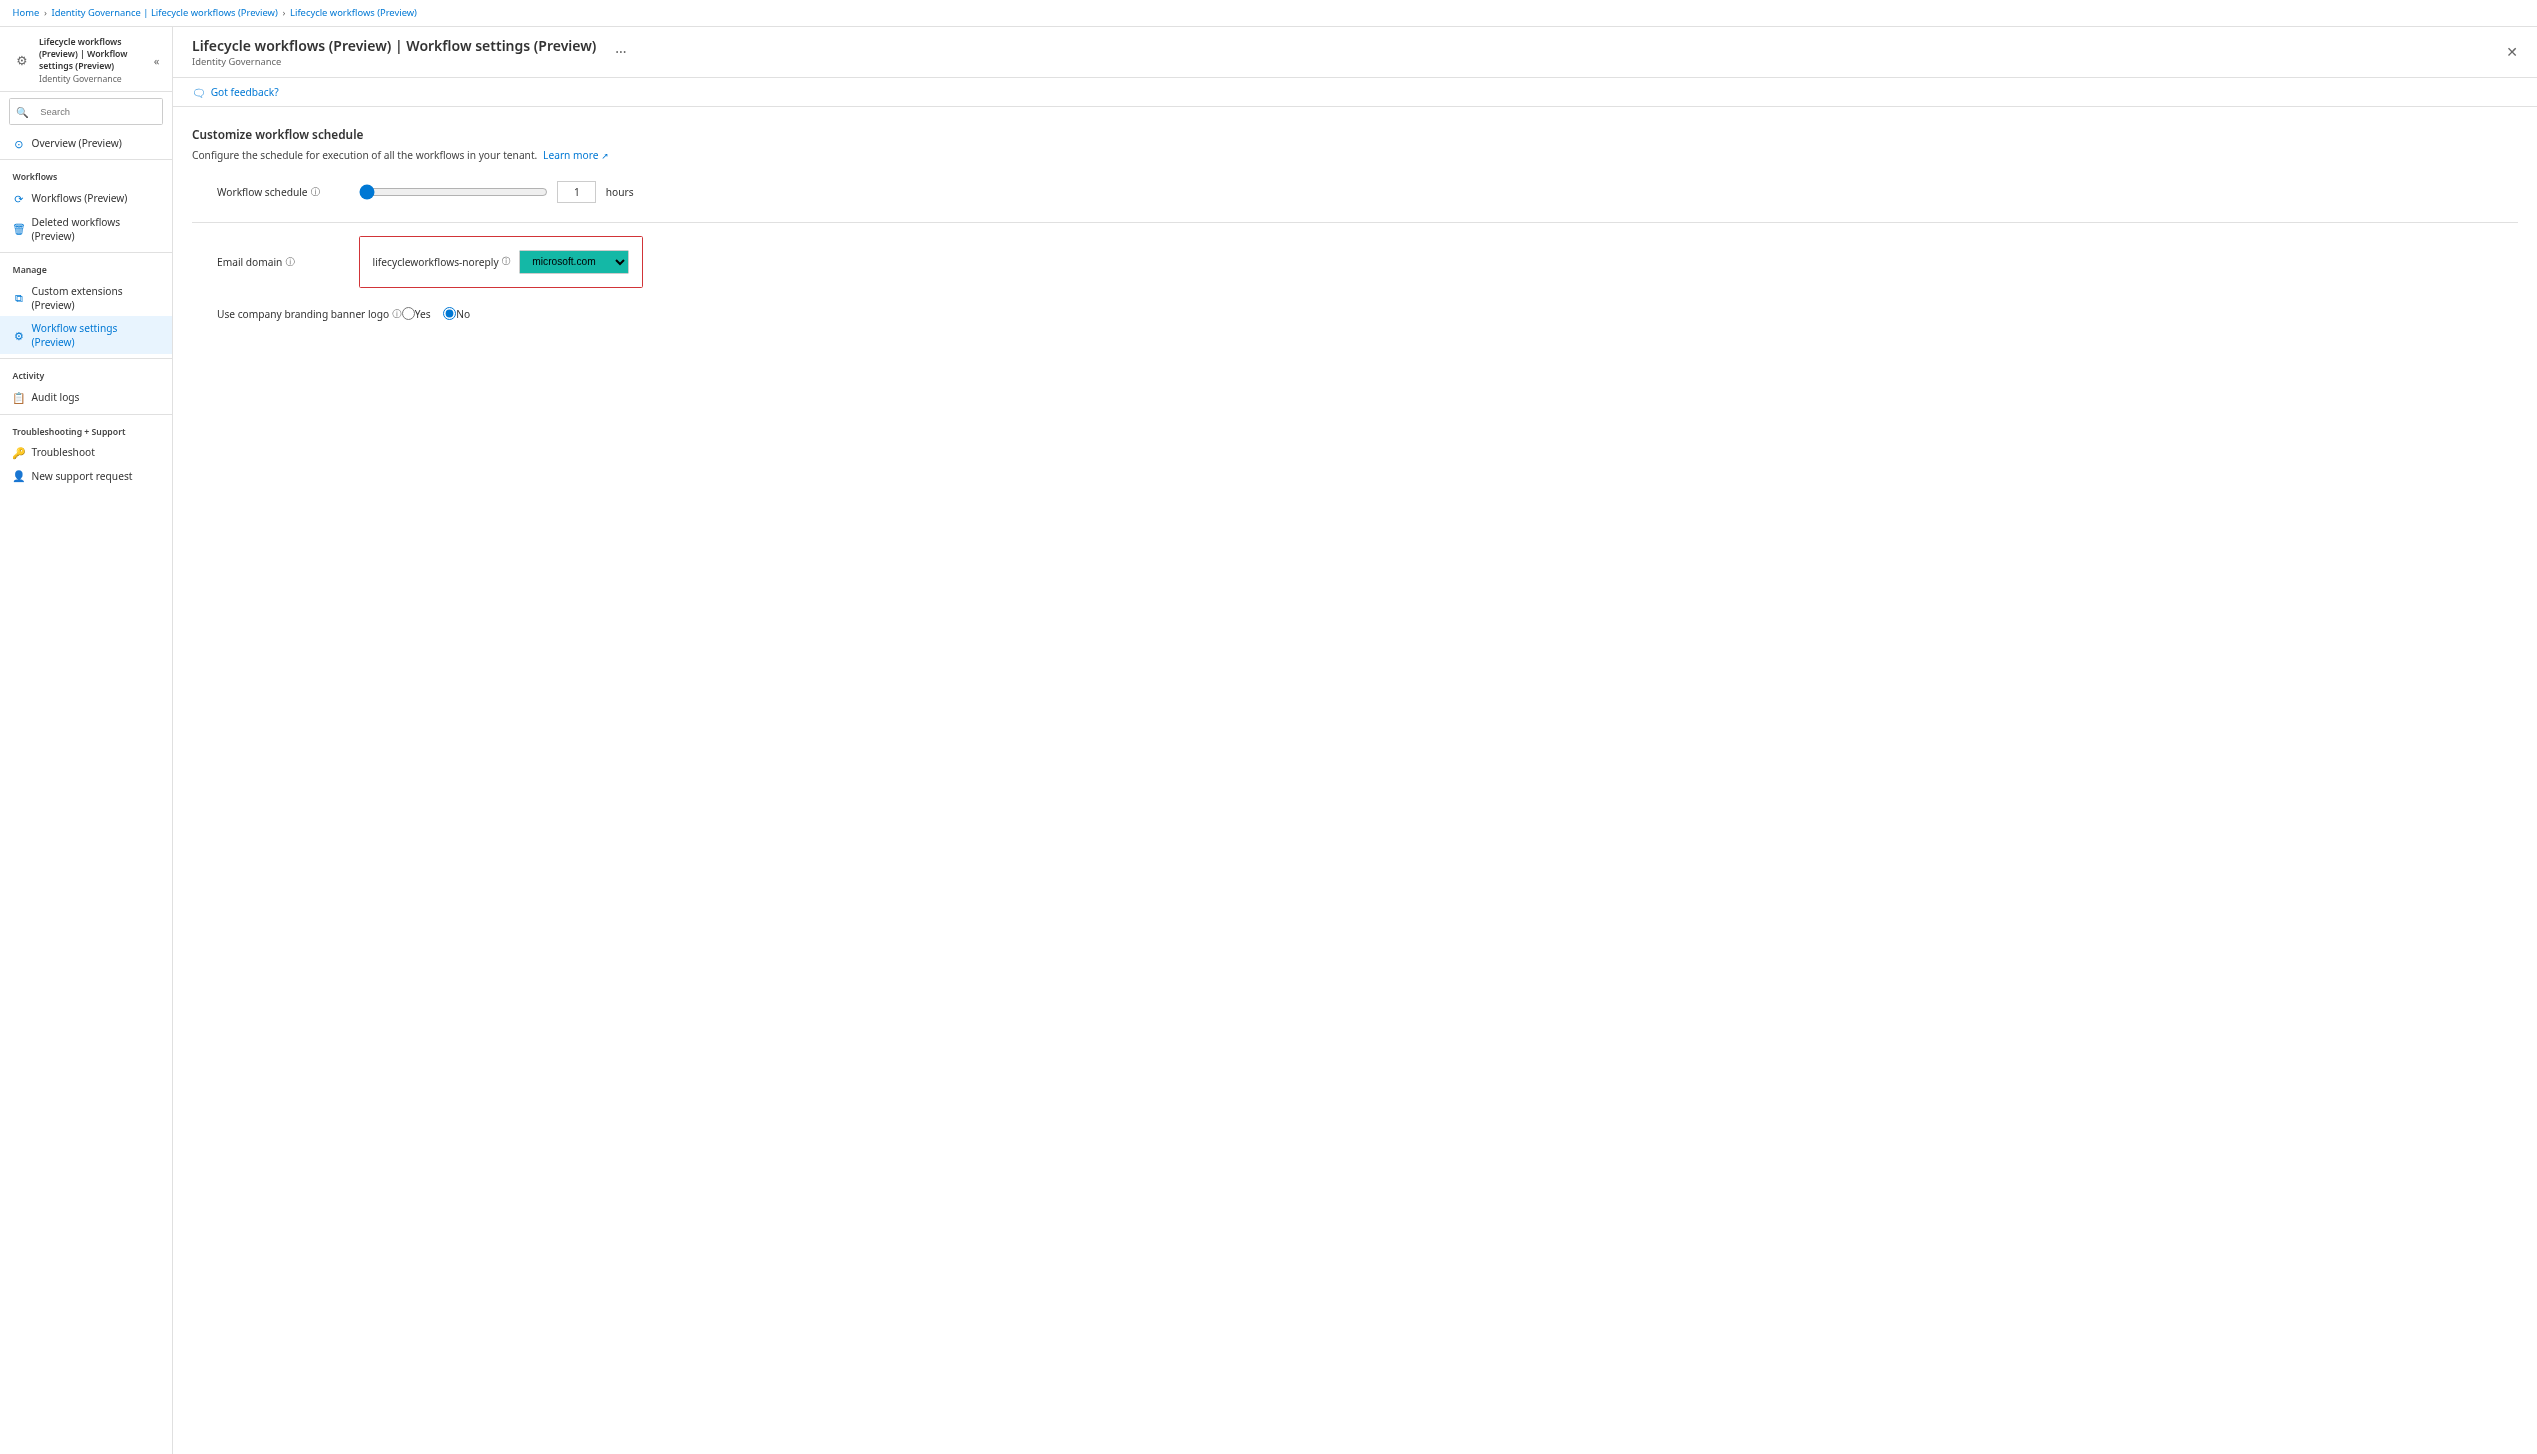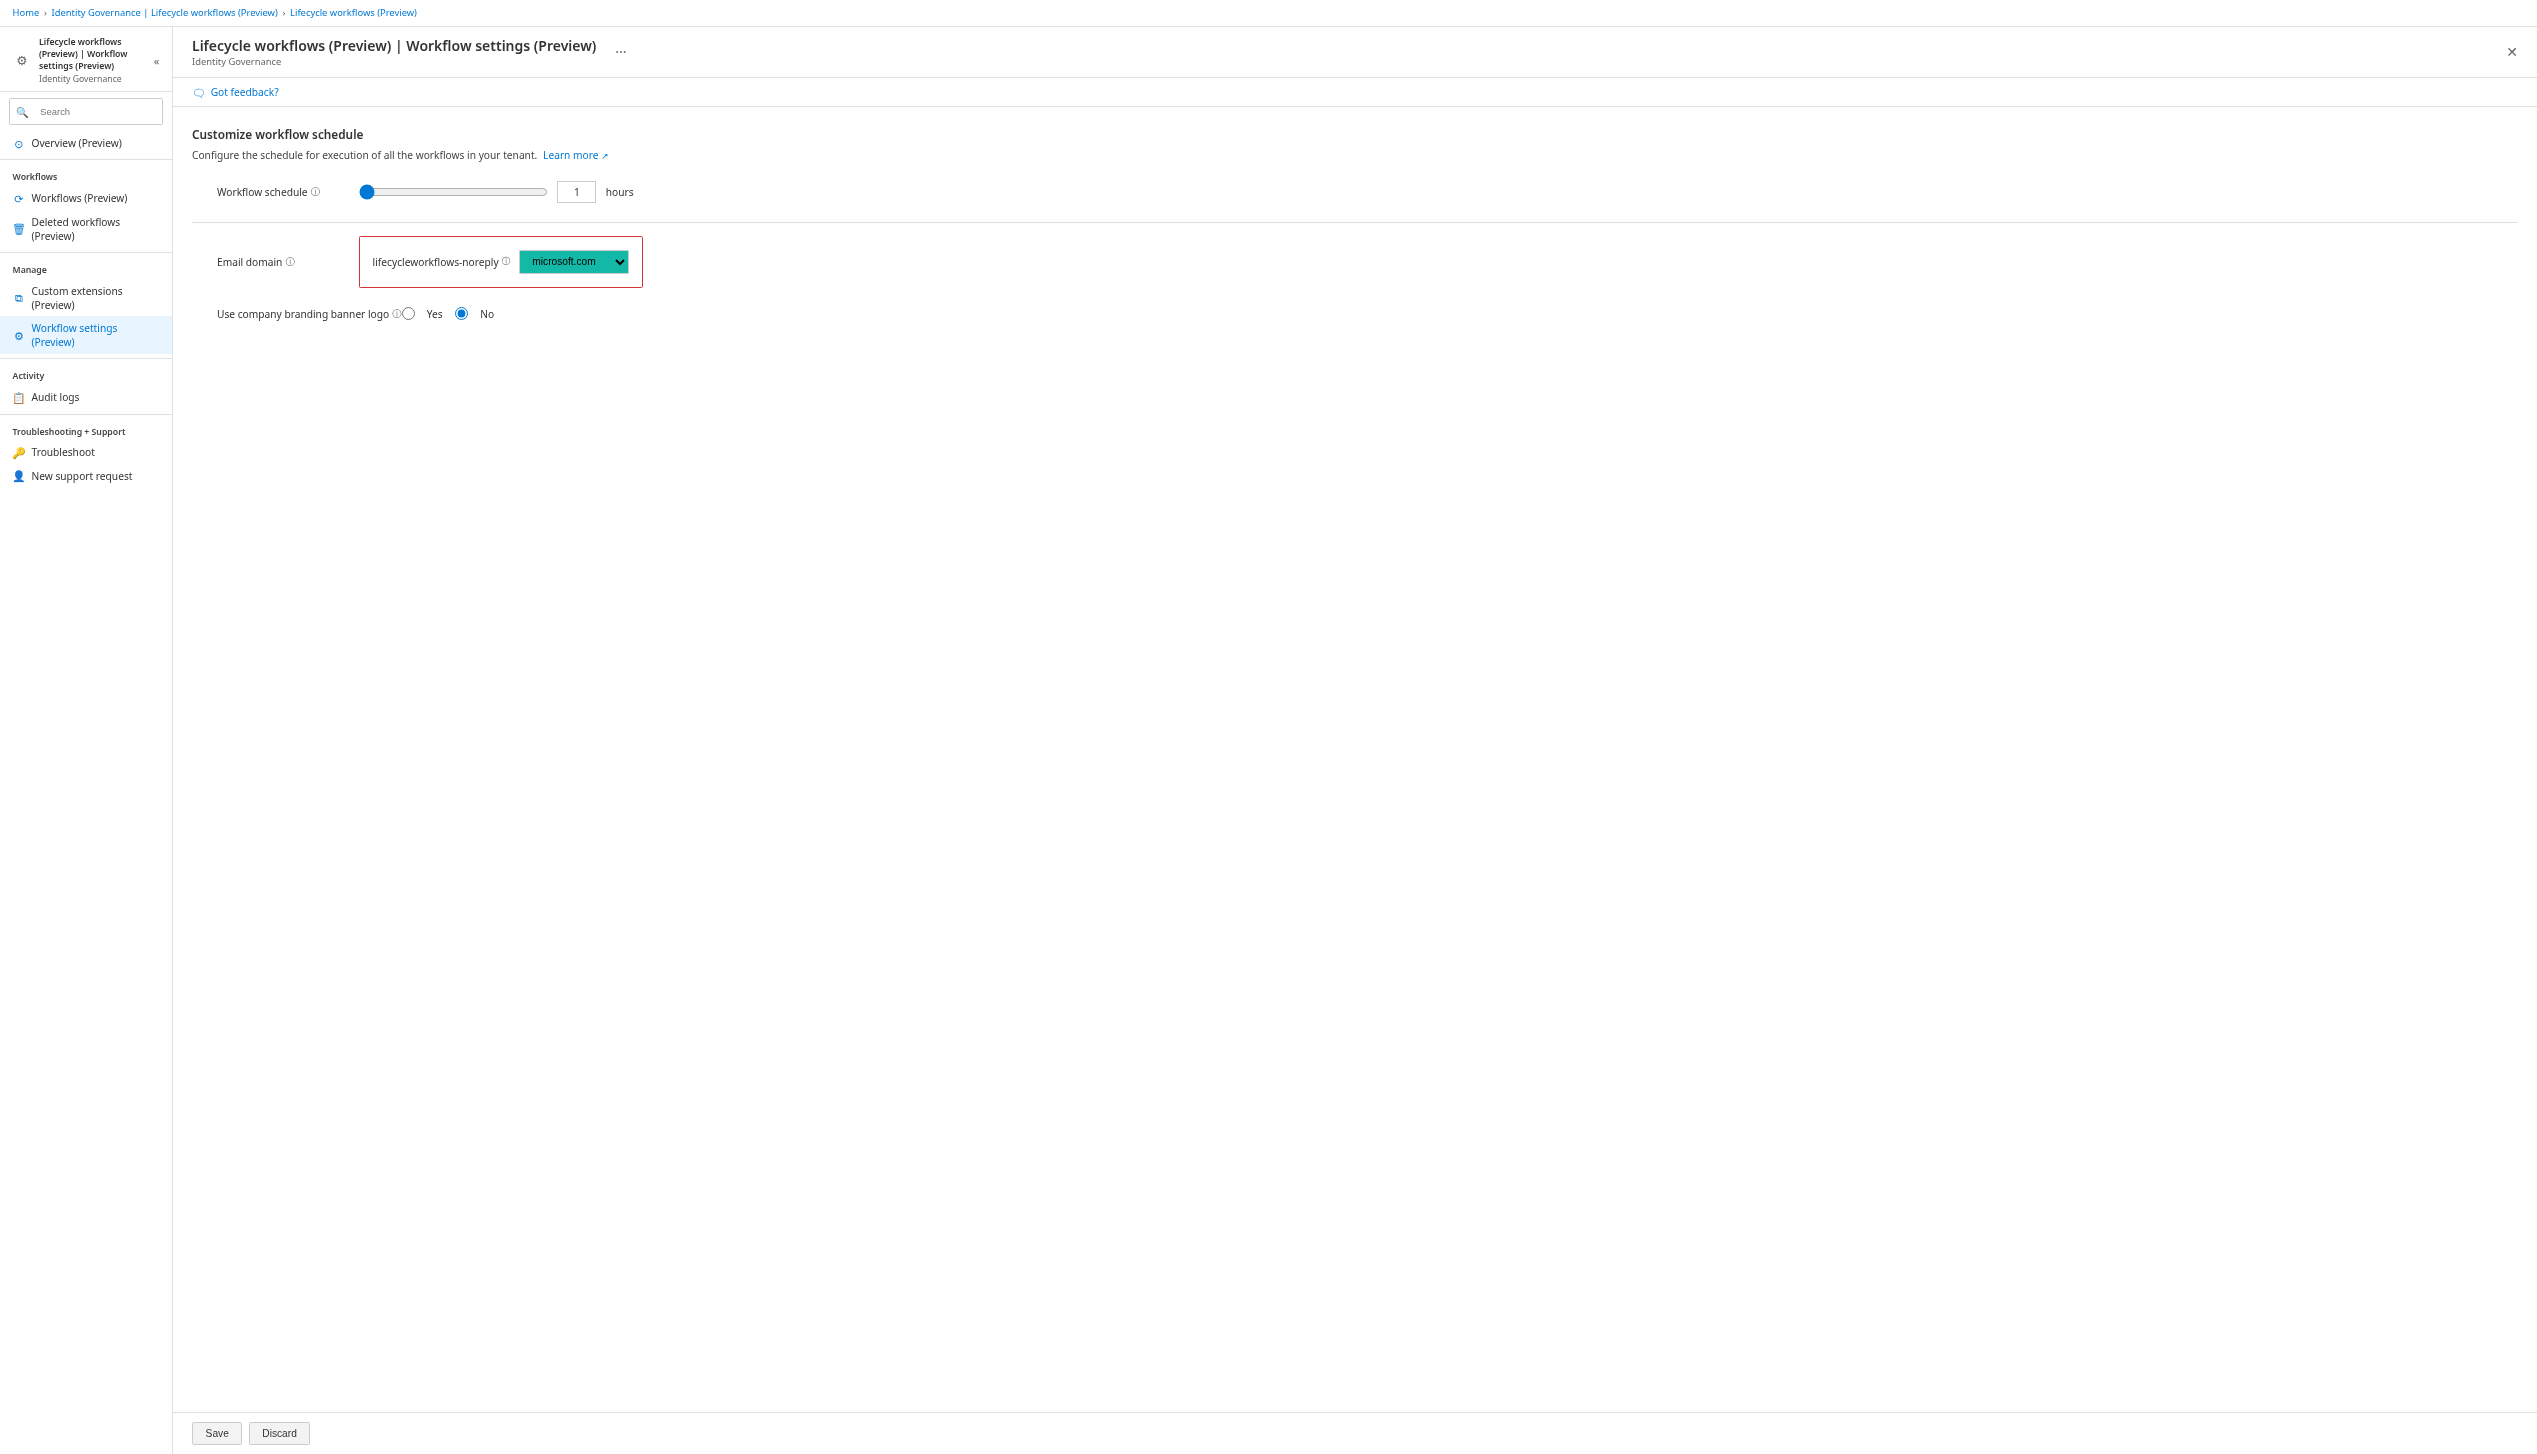--- a/index.html
+++ b/index.html
@@ -57,21 +57,21 @@
     .slider-value-box { border: 0.8px solid #ccc; padding: 3.1px 6.3px; width: 39px; text-align: center; font-size: 10.2px; }
     .slider-unit { font-size: 10.2px; color: #333; }
 
     .email-section { margin-top: 6.3px; }
     .email-section .section-title { margin-bottom: 12.6px; }
 
     .email-domain-box { border: 1.6px solid #d13438; padding: 12.6px; display: inline-flex; align-items: center; gap: 9px; border-radius: 1.6px; }
     .email-prefix { font-size: 10.2px; color: #333; display: flex; align-items: center; gap: 3.1px; }
 
     .radio-group { display: flex; align-items: center; gap: 12.6px; }
-    .radio-option { display: flex; align-items: center; gap: 12px; font-size: 10.2px; cursor: pointer; }
+    .radio-option { display: flex; align-items: center; gap: 0; font-size: 10.2px; cursor: pointer; }
     .radio-option input[type="radio"] { accent-color: #0078d4; }
 
     
     .content-footer { border-top: 0.8px solid #e0e0e0; padding: 9.4px 19px; display: flex; gap: 6.3px; flex-shrink: 0; }
     .btn { padding: 4.7px 12.6px; font-size: 10.2px; cursor: pointer; border-radius: 1.6px; border: 0.8px solid #ccc; background: #f3f3f3; color: #333; }
 
     hr.divider { border: none; border-top: 0.8px solid #e0e0e0; margin: 12.6px 0; }
   </style>
 </head>
 <body>
@@ -225,19 +225,15 @@
             <label class="radio-option">
               <input type="radio" name="branding" value="no" checked="" style="">
               <span>No</span>
             </label>
           </div>
         </div>
       </div>
 
     </div>
 
-    <div class="content-footer">
-      <button class="btn">Save</button>
-      <button class="btn">Discard</button>
-    </div>
   </div>
 </div>
 
 
 </body></html>

